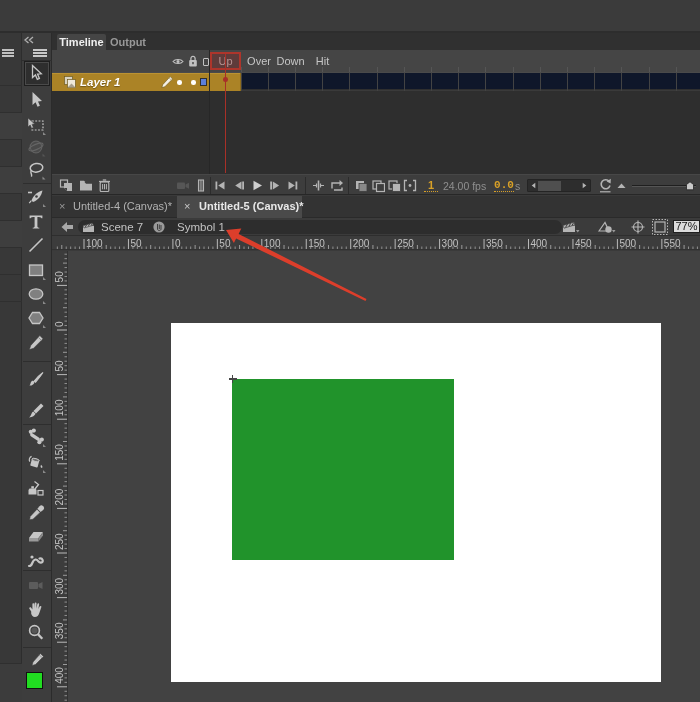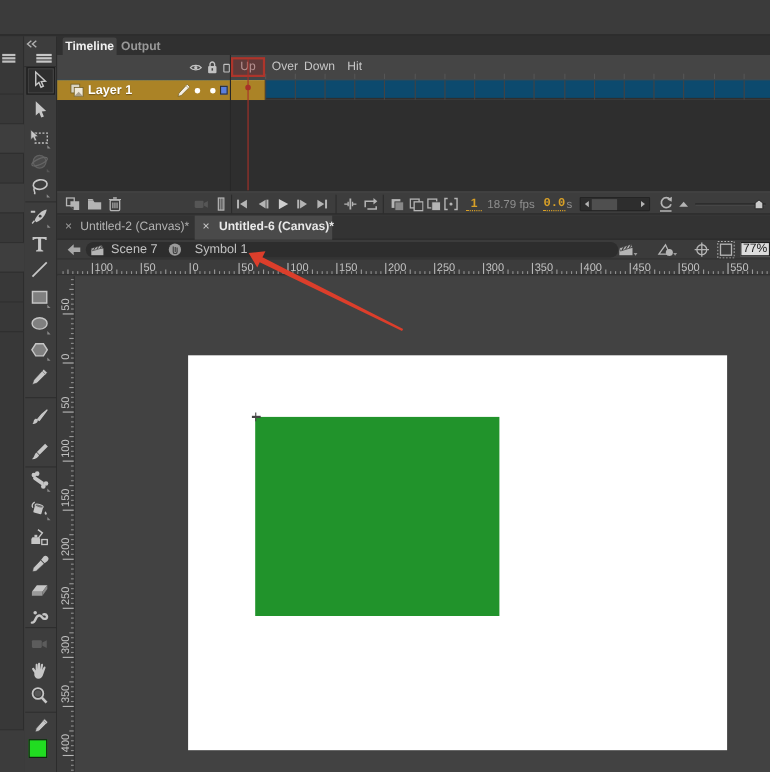--- a/index.html
+++ b/index.html
@@ -238,21 +238,21 @@
       <div style="position:absolute;left:461px;top:17px;width:1px;height:5px;background:#555;"></div>
       <div style="position:absolute;left:488px;top:17px;width:1px;height:5px;background:#555;"></div>
       <div style="position:absolute;left:515px;top:17px;width:1px;height:5px;background:#555;"></div>
       <div style="position:absolute;left:542px;top:17px;width:1px;height:5px;background:#555;"></div>
       <div style="position:absolute;left:569px;top:17px;width:1px;height:5px;background:#555;"></div>
       <div style="position:absolute;left:597px;top:17px;width:1px;height:5px;background:#555;"></div>
       <div style="position:absolute;left:624px;top:17px;width:1px;height:5px;background:#555;"></div>
       <div style="position:absolute;left:157px;top:17px;width:1px;height:5px;background:#555;"></div>
       <div style="position:absolute;left:158px;top:2px;width:31px;height:18px;border:2px solid #ae352b;background:rgba(150,40,35,0.33);"></div>
     </div>
-<div style="position:absolute;left:52px;top:72px;width:648px;height:18px;background:#0c4a6e;border-top:1px solid #4a4a4a;border-bottom:1px solid #2f2f2f;">
+<div style="position:absolute;left:52px;top:72px;width:648px;height:18px;background:#0f172a;border-top:1px solid #4a4a4a;border-bottom:1px solid #2f2f2f;font-style:italic;">
       <div style="position:absolute;left:0px;top:0px;width:189px;height:18px;background:linear-gradient(#bb9232 0 1px,#ab8326 1px);"></div>
       <div style="position:absolute;left:11px;top:2px;width:14px;height:14px;">
         <svg width="14" height="14" viewBox="0 0 14 14" style="">
           <rect x="1.5" y="1.5" width="8" height="8" fill="#d9d3c2" stroke="#6d5a20" stroke-width="0.7"></rect>
           <rect x="4.5" y="4.5" width="8" height="8" fill="#efe9da" stroke="#6d5a20" stroke-width="0.7"></rect>
           <path d="M4.5 12.5 L8.5 8.5 L12.5 12.5 Z" fill="#a89f8c"></path>
         </svg>
       </div>
       <div style="position:absolute;left:28px;top:2px;width:70px;height:14px;color:#ffffff;font-size:11.5px;font-weight:bold;line-height:15px;text-shadow:0 1px 1px rgba(0,0,0,0.35);">Layer&nbsp;1</div>
       <div style="position:absolute;left:108px;top:2px;width:14px;height:14px;">
@@ -384,21 +384,21 @@
         </svg>
       </div>
       <div class="ic" style="left:351px;top:3px;width:14px;height:15px;">
         <svg width="14" height="15" viewBox="0 0 14 15" style="">
           <path d="M4 2.5 L1.5 2.5 L1.5 12.5 L4 12.5" fill="none" stroke="#b4b4b4" stroke-width="1.3"></path>
           <path d="M10 2.5 L12.5 2.5 L12.5 12.5 L10 12.5" fill="none" stroke="#b4b4b4" stroke-width="1.3"></path>
           <circle cx="7" cy="7.5" r="1.4" fill="#b4b4b4"></circle>
         </svg>
       </div>
       <div style="position:absolute;left:372px;top:4px;width:14px;height:13px;color:#d8a027;font-size:11px;font-weight:bold;border-bottom:1px dotted #d8a027;text-align:center;">1</div>
-      <div style="position:absolute;left:391px;top:5px;width:52px;height:12px;color:#8f8f8f;font-size:10.5px;">18.79 fps</div>
+      <div style="position:absolute;left:391px;top:5px;width:52px;height:12px;color:#8f8f8f;font-size:10.5px;">24.00 fps</div>
       <div style="position:absolute;left:442px;top:4px;width:20px;height:13px;color:#d8a027;font-size:11px;font-weight:bold;border-bottom:1px dotted #d8a027;text-align:center;font-family:Liberation Mono, monospace;">0.0</div>
       <div style="position:absolute;left:463px;top:5px;width:10px;height:12px;color:#8f8f8f;font-size:10.5px;">s</div>
       <div style="position:absolute;left:475px;top:4px;width:64px;height:13px;">
         <div style="position:absolute;left:0;top:0;width:64px;height:13px;background:#2d2d2d;border:1px solid #242424;border-radius:1px;"></div>
         <div style="position:absolute;left:3px;top:3px;width:7px;height:7px;">
           <svg width="7" height="7" viewBox="0 0 7 7" style="">
             <path d="M5.3 0.7 L1.7 3.5 L5.3 6.3 Z" fill="#b4b4b4"></path>
           </svg>
         </div>
         <div style="position:absolute;left:54px;top:3px;width:7px;height:7px;">
@@ -422,24 +422,24 @@
       </div>
       <div style="position:absolute;left:580px;top:10px;width:64px;height:2px;background:#1f1f1f;border-bottom:1px solid #555;"></div>
       <div style="position:absolute;left:633px;top:6px;width:10px;height:10px;">
         <svg width="10" height="10" viewBox="0 0 10 10" style="">
           <path d="M1.5 3.5 L5 0.8 L8.5 3.5 L8.5 8.8 L1.5 8.8 Z" fill="#c9c9c9" stroke="#222" stroke-width="0.8"></path>
         </svg>
       </div>
     </div>
 <div style="position:absolute;left:52px;top:196px;width:648px;height:22px;background:#333333;border-bottom:1px solid #2a2a2a;">
       <div style="position:absolute;left:7px;top:4px;width:9px;height:12px;color:#9a9a9a;font-size:11px;">×</div>
-      <div style="position:absolute;left:21px;top:4px;width:105px;height:13px;color:#b2b2b2;font-size:11px;">Untitled‑2 (Canvas)*</div>
+      <div style="position:absolute;left:21px;top:4px;width:105px;height:13px;color:#b2b2b2;font-size:11px;">Untitled‑4 (Canvas)*</div>
       <div style="position:absolute;left:125px;top:0px;width:125px;height:22px;background:#4a4a4a;"></div>
       <div style="position:absolute;left:132px;top:4px;width:9px;height:12px;color:#c9c9c9;font-size:11px;">×</div>
-      <div style="position:absolute;left:147px;top:4px;width:105px;height:13px;color:#e8e8e8;font-size:11px;font-weight:bold;">Untitled‑6 (Canvas)*</div>
+      <div style="position:absolute;left:147px;top:4px;width:105px;height:13px;color:#e8e8e8;font-size:11px;font-weight:bold;">Untitled‑5 (Canvas)*</div>
     </div>
 <div style="position:absolute;left:52px;top:218px;width:648px;height:18px;background:#3b3b3b;border-bottom:1px solid #2e2e2e;">
       <div style="position:absolute;left:26px;top:2px;width:484px;height:14px;background:#2d2d2d;border-radius:7px;"></div>
       <div style="position:absolute;left:8px;top:3px;width:14px;height:12px;">
         <svg width="14" height="12" viewBox="0 0 14 12" style="">
           <path d="M7 1 L1.5 6 L7 11 L7 8 L13 8 L13 4 L7 4 Z" fill="#a8a8a8"></path>
         </svg>
       </div>
       <div style="position:absolute;left:30px;top:3px;width:14px;height:12px;">
         <svg width="14" height="12" viewBox="0 0 14 12" style="">

